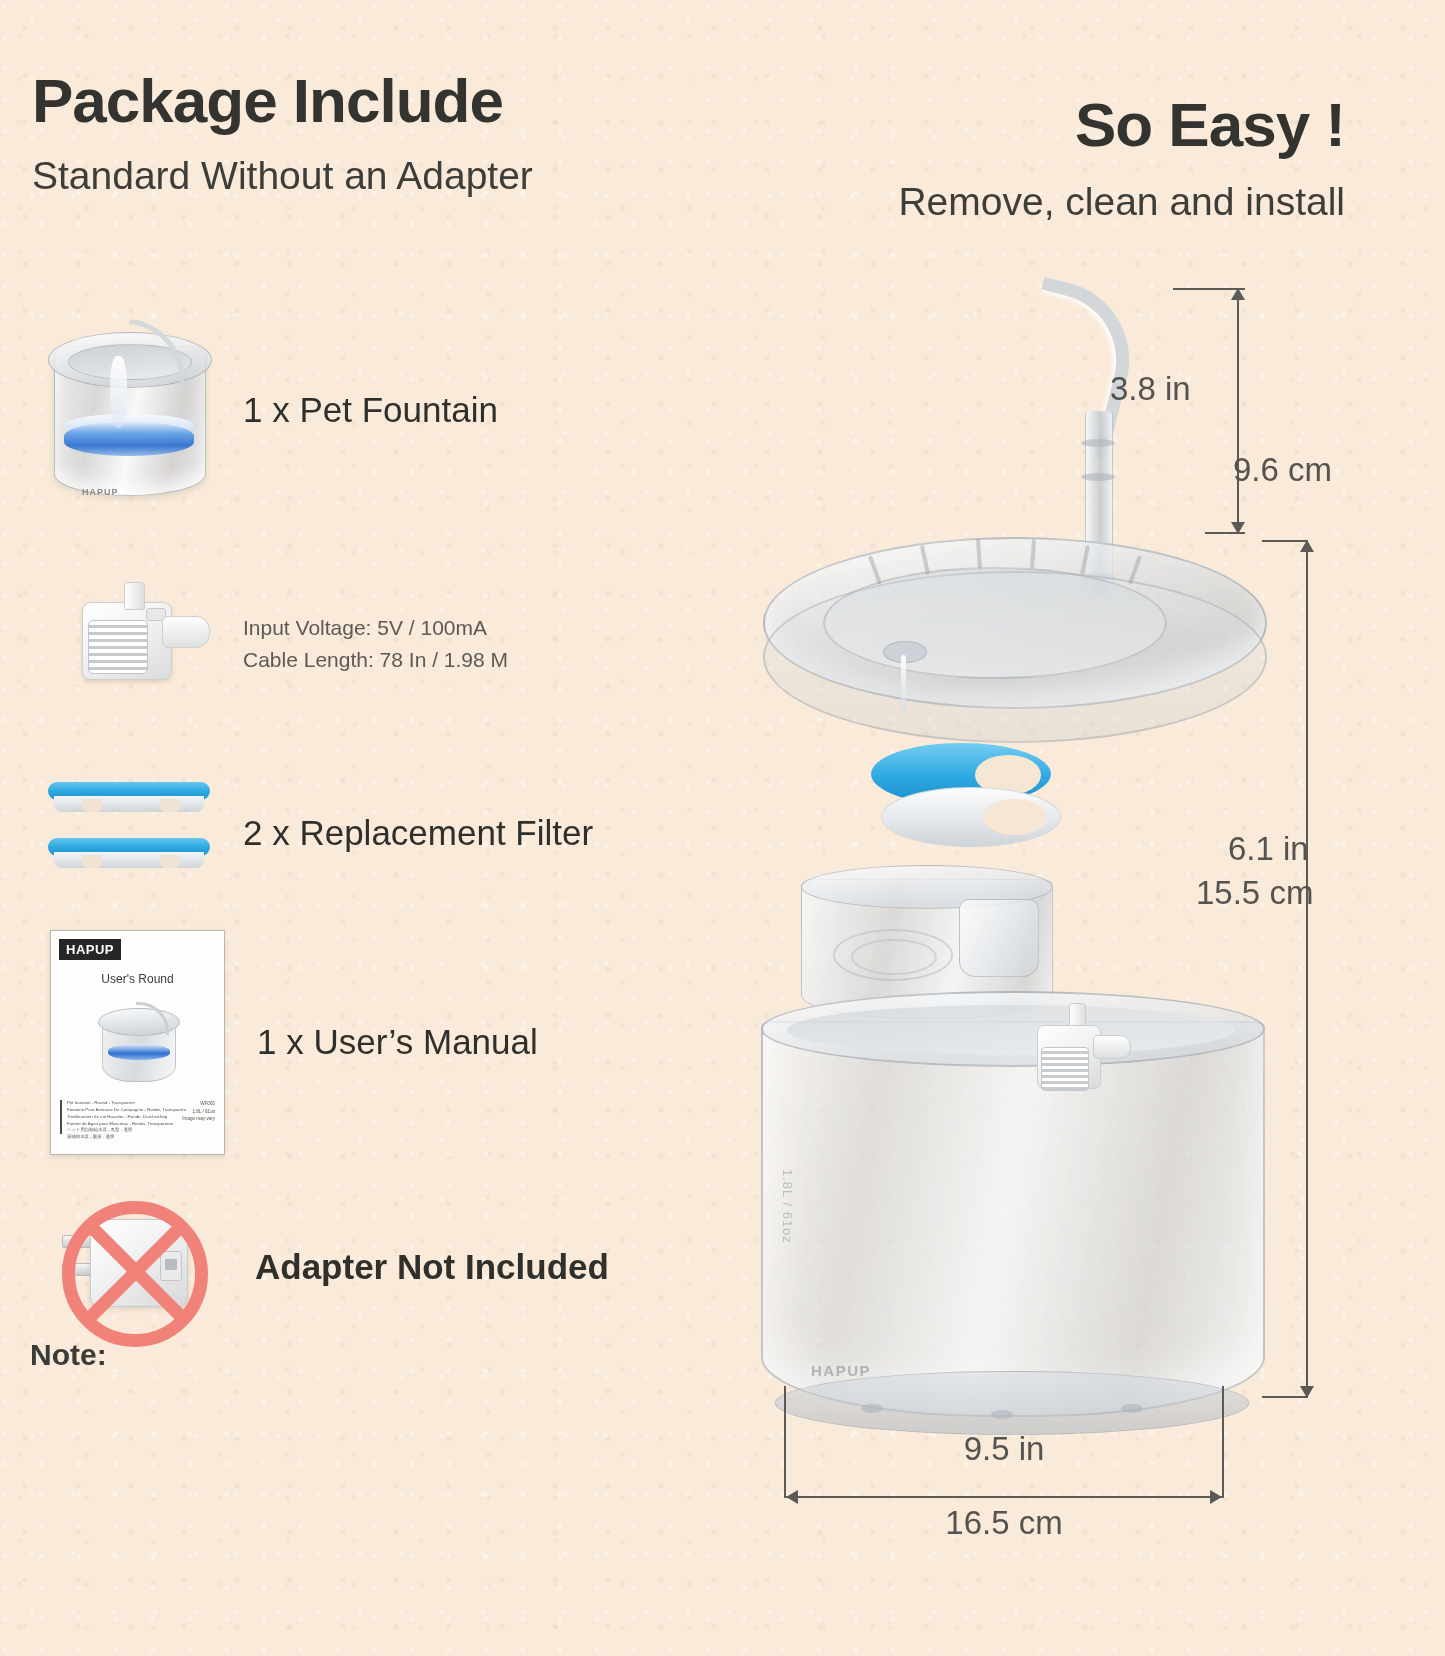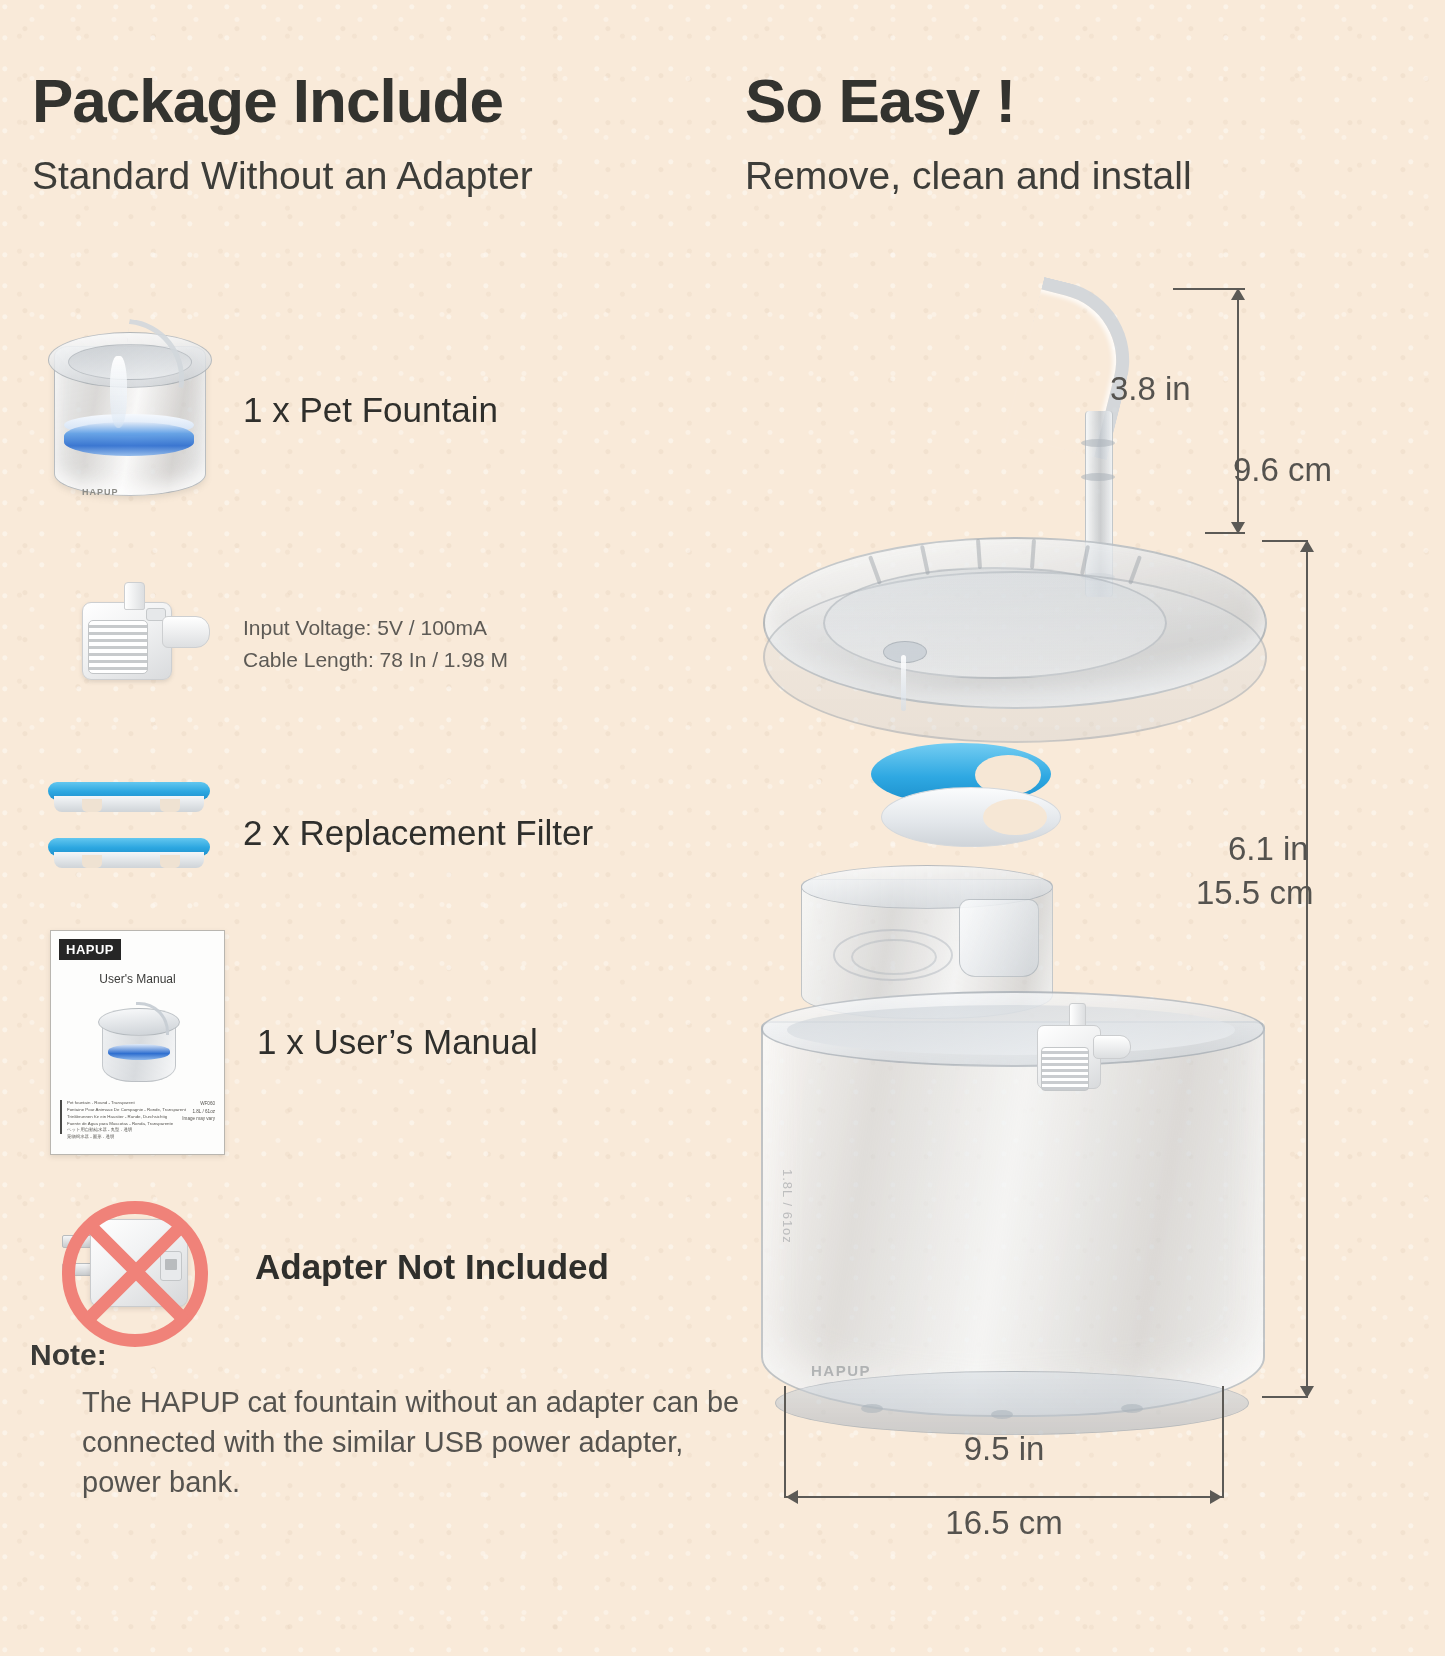--- a/index.html
+++ b/index.html
@@ -24,21 +24,21 @@
   
   .hdr-left{position:absolute;left:32px;top:68px;width:680px;}
   .hdr-right{position:absolute;left:745px;top:68px;width:600px;}
   .title{
     font-size:62px;font-weight:bold;color:#33332f;line-height:1.05;
     letter-spacing:-1px;margin:0;
   }
   .subtitle{
     font-size:39px;color:#3d3d39;line-height:1.1;margin:22px 0 0 0;font-weight:400;
   }
-  .hdr-right .title,.hdr-right .subtitle{text-align:left;}
+  .hdr-right .title,.hdr-right .subtitle{text-align:right;margin-top:24px;}
 
   
   .pkg-item{position:absolute;display:flex;align-items:center;}
   .pkg-thumb{position:relative;flex:0 0 auto;}
   .pkg-text{margin-left:26px;}
   .pkg-label{font-size:35px;color:#2f2f2c;line-height:1.15;white-space:nowrap;}
   .pkg-label.bold{font-weight:bold;}
   .pkg-spec{font-size:21px;color:#5d5a55;line-height:1.42;margin-top:7px;white-space:nowrap;}
 
   
@@ -449,21 +449,21 @@
   </div>
   <div class="pkg-text">
     <div class="pkg-label">2 x Replacement Filter</div>
   </div>
 </div>
 
 <div class="pkg-item" style="left:50px;top:930px;">
   <div class="pkg-thumb man-wrap">
     <div class="man-card"></div>
     <div class="man-logo">HAPUP</div>
-    <div class="man-title">User's Manual</div>
+    <div class="man-title">User's Round</div>
     <div class="man-pic">
       <div class="mbody"></div>
         <div class="mtop"></div>
         <div class="mblue"></div>
         <div class="mspout"></div>
     </div>
     <div class="man-fine">
       <div class="bar"></div>
       <div class="lines">
         <div>Pet fountain - Round - Transparent</div>
@@ -495,21 +495,20 @@
     <div class="ad-ban-s1"></div>
     <div class="ad-ban-s2"></div>
   </div>
   <div class="pkg-text" style="margin-left:22px;">
     <div class="pkg-label bold">Adapter Not Included</div>
   </div>
 </div>
 
 <div class="note-wrap">
   <div class="note-title">Note:</div>
-  <div class="note-body">The HAPUP cat fountain without an adapter can be connected with the similar USB power adapter, power bank.</div>
 </div>
 
 <div class="diagram">
 
   <div class="d-tube">
     <div class="curve"></div>
     <div class="straight"></div>
     <div class="ring" style="top:152px;"></div>
     <div class="ring" style="top:186px;"></div>
     <div class="ring" style="top:286px;"></div>

